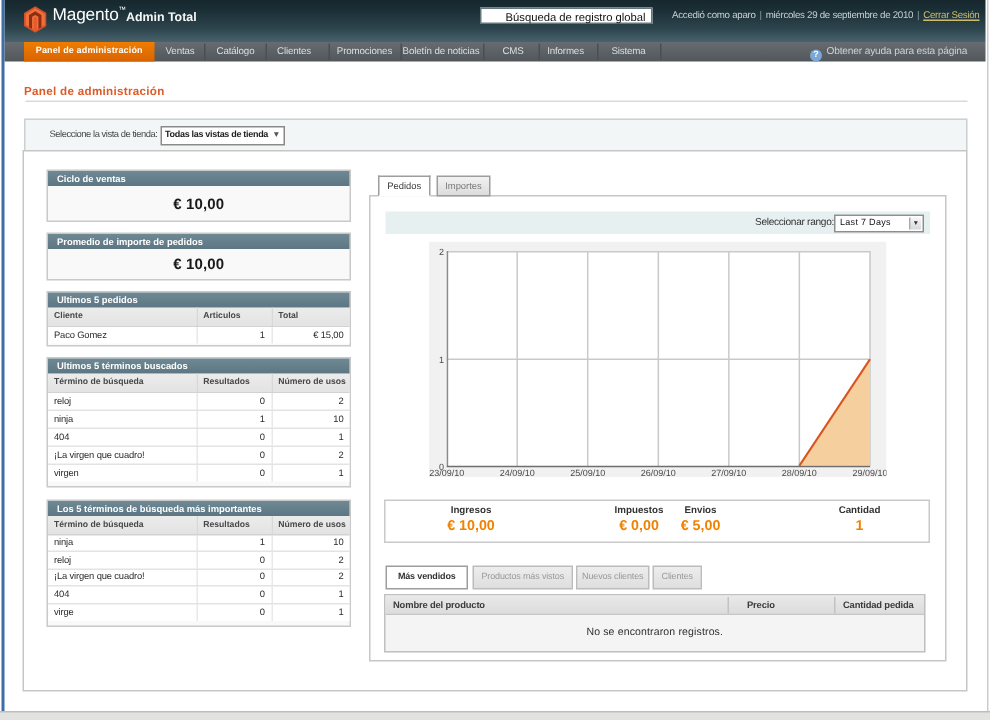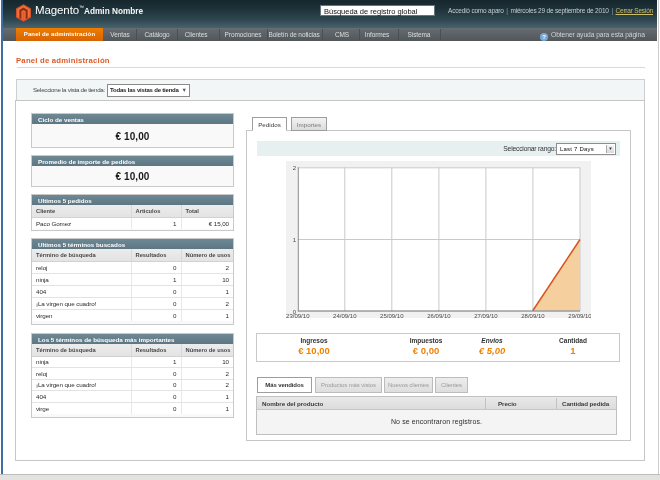--- a/index.html
+++ b/index.html
@@ -9,21 +9,21 @@
 
 #leftline { left:1px; top:0; width:2px; height:474px; background:#3f6da4; }
 #rightline { left:658px; top:0; width:1px; height:474px; background:#cccccc; }
 #footerstrip { left:0; top:474px; width:660px; height:6px; background:#e2e2e1; border-top:1px solid #bdbdbc; }
 
 #header { left:3px; top:0; width:654px; height:28px; background:linear-gradient(180deg,#16272d 0%,#1d3138 30%,#2e464f 70%,#49626b 100%); }
 #logo { left:12.5px; top:3.5px; }
 #brand { left:32px; top:4px; color:#fff; font-size:11.5px; letter-spacing:-0.1px; }
 #brandtm { font-size:5px; vertical-align:5px; }
 #brand2 { left:81px; top:7px; color:#f7f7f7; font-size:8.25px; font-weight:bold; }
-#gsearch { left:317px; top:5px; width:115px; height:11px; background:#fff; border:1px solid #65777c; font-size:7.5px; color:#111; padding:1px 0 0 3px; white-space:nowrap; }
+#gsearch { left:317px; top:5px; width:115px; height:11px; background:#fff; border:1px solid #65777c; font-size:7.5px; color:#111; padding:1px 0 0 16px; white-space:nowrap; }
 #hdrright { left:337px; top:7px; width:313px; font-size:6.5px; letter-spacing:-0.2px; color:#c7cfd1; text-align:right; white-space:nowrap; }
 #hdrright .sep { color:#8aa0a5; margin:0 1px; }
 #hdrright a { color:#cdbd6a; text-decoration:underline; }
 
 #nav { left:3px; top:28px; width:654px; height:13px; background:linear-gradient(180deg,#666c70 0%,#5a6064 55%,#52575a 100%); }
 .navitem { position:absolute; top:0; height:13px; line-height:13px; color:#dcdfe0; font-size:6.5px; letter-spacing:-0.1px; transform:translateX(-50%); white-space:nowrap; }
 .navsep { position:absolute; top:1px; height:11px; width:1px; background:#494f52; }
 #navactive { position:absolute; left:13px; top:0; width:87px; height:13px; background:linear-gradient(180deg,#ef7d00 0%,#e26d00 60%,#d96400 100%); color:#fff; font-weight:bold; font-size:6px; letter-spacing:0.1px; text-align:center; line-height:13px; }
 #navhelp { position:absolute; left:537px; top:0; height:13px; line-height:13px; color:#ccd2d4; font-size:6.75px; letter-spacing:-0.1px; white-space:nowrap; }
 #helpico { display:inline-block; width:8px; height:8px; border-radius:50%; background:#7aa7d6; color:#fff; font-size:6px; font-weight:bold; text-align:center; line-height:8px; vertical-align:-1.5px; margin-right:3px; }
@@ -79,21 +79,21 @@
 <div id="win">
 
   <div class="abs" id="header">
     <svg class="abs" id="logo" width="15" height="18" viewBox="0 0 17 20">
       <polygon points="8.5,0 17,5 17,15 8.5,20 0,15 0,5" fill="#d4502a"></polygon>
       <polygon points="8.5,1.5 15.7,5.8 15.7,14.2 8.5,18.5 1.3,14.2 1.3,5.8" fill="#f06f3d"></polygon>
       <polygon points="8.5,3.8 13.2,6.6 13.2,15.8 10.9,17.2 10.9,8 8.5,6.6 6.1,8 6.1,17.2 3.8,15.8 3.8,6.6" fill="#8c2f10"></polygon>
       <polygon points="7.3,8.7 8.5,8 9.7,8.7 9.7,17.9 8.5,18.6 7.3,17.9" fill="#e55c2a"></polygon>
     </svg>
     <div class="abs" id="brand">Magento<span id="brandtm">™</span></div>
-    <div class="abs" id="brand2">Admin Nombre</div>
+    <div class="abs" id="brand2">Admin Total</div>
     <div class="abs" id="gsearch">Búsqueda de registro global</div>
     <div class="abs" id="hdrright">Accedió como aparo <span class="sep">|</span> miércoles 29 de septiembre de 2010 <span class="sep">|</span> <a>Cerrar Sesión</a></div>
   </div>
 
   <div class="abs" id="nav">
     <div id="navactive">Panel de administración</div>
     <div class="navitem" style="left:117px;">Ventas</div>
     <div class="navitem" style="left:154px;">Catálogo</div>
     <div class="navitem" style="left:193px;">Clientes</div>
     <div class="navitem" style="left:240px;">Promociones</div>
@@ -276,21 +276,21 @@
 
   <div class="abs" id="statsbox"></div>
   <div class="stat" style="left:314px; top:336.5px;">
       <div class="lb">Ingresos</div>
       <div class="vl">€ 10,00</div>
     </div>
   <div class="stat" style="left:426px; top:336.5px;">
       <div class="lb">Impuestos</div>
       <div class="vl">€ 0,00</div>
     </div>
-  <div class="stat" style="left:492px; top:336.5px;font-style:italic;">
+  <div class="stat" style="left:467px; top:336.5px;">
       <div class="lb">Envios</div>
       <div class="vl">€ 5,00</div>
     </div>
   <div class="stat" style="left:573px; top:336.5px;">
       <div class="lb">Cantidad</div>
       <div class="vl">1</div>
     </div>
 
   <div class="btab active" style="left:257px; width:55px;">Más vendidos</div>
   <div class="btab idle" style="left:315px; width:67px;">Productos más vistos</div>

